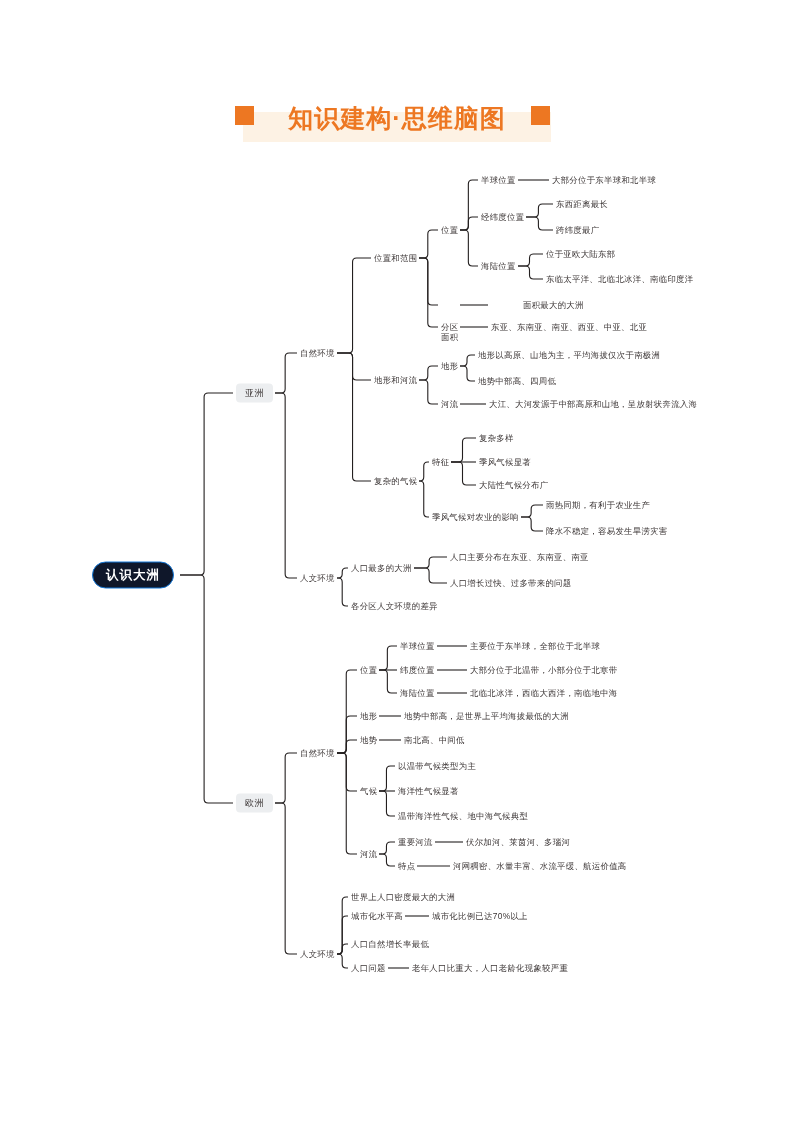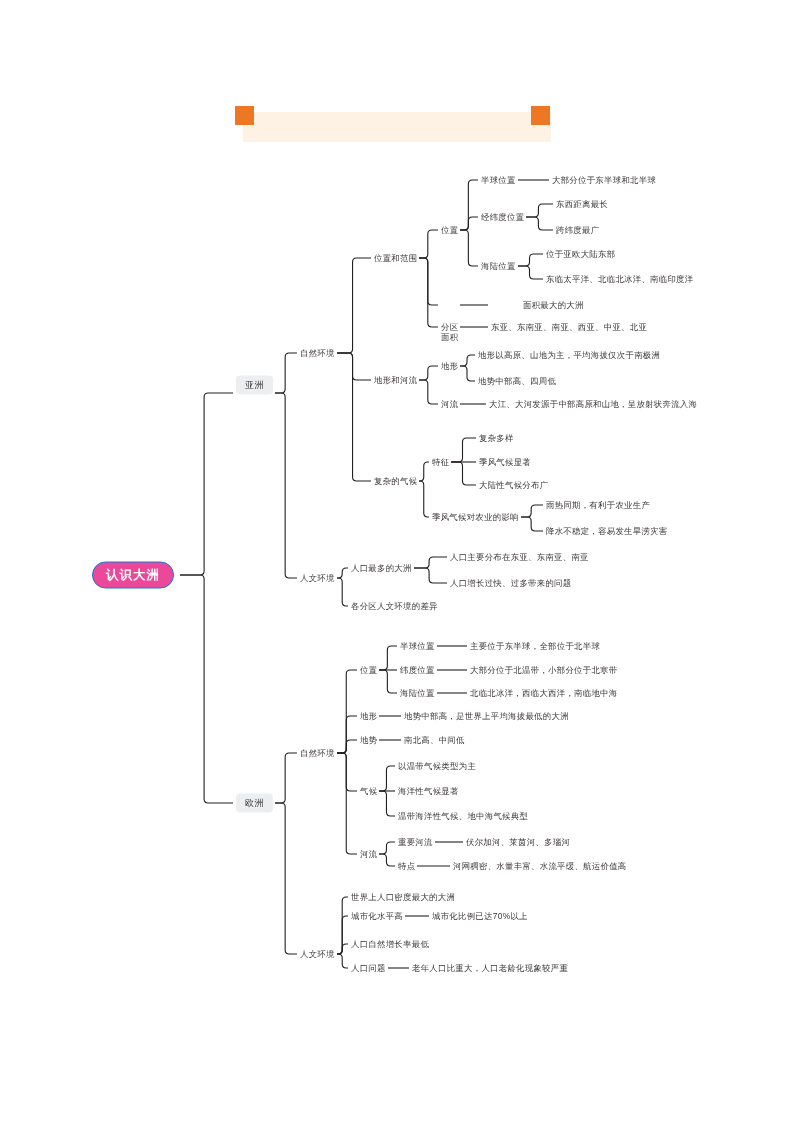--- a/index.html
+++ b/index.html
@@ -32,39 +32,40 @@
   
   #links{position:absolute;left:0;top:0;width:794px;height:1123px;}
 
   
   .node{
     position:absolute;white-space:nowrap;
     font-size:8.4px;color:#3b3535;line-height:11px;
     transform:translateY(-50%);
   }
   .node.root{
-    background:#ec4899;color:#ffffff;border-radius:16px;
+    background:#0f172a;color:#ffffff;border-radius:16px;
     font-size:12.5px;font-weight:bold;padding:7px 13px;
     letter-spacing:1px;border:1px solid #1478d8;
   }
   .node.cat{
     background:#eceef0;color:#3b3535;border-radius:4px;
     font-size:9px;padding:4px 9px;letter-spacing:.5px;
   }
   .node.lbl{letter-spacing:.3px;}
 </style>
 </head>
 <body>
 
 <div id="page">
 
   <div class="title-wrap">
     <div class="title-band"></div>
     <div class="title-sq left"></div>
     <div class="title-sq right"></div>
+    <div class="title-text">知识建构·思维脑图</div>
   </div>
 
   <svg id="links" viewBox="0 0 794 1123" xmlns="http://www.w3.org/2000/svg">
       <path d="M180 575 L200.1 575 Q204.1 575 204.1 571 L204.1 397 Q204.1 393 208.1 393 L233 393" stroke="#231f1f" stroke-width="1.1" fill="none"></path>
       <path d="M180 575 L200.1 575 Q204.1 575 204.1 579 L204.1 799 Q204.1 803 208.1 803 L233 803" stroke="#231f1f" stroke-width="1.1" fill="none"></path>
       <path d="M275 393 L281.15 393 Q285.15 393 285.15 389 L285.15 357 Q285.15 353 289.15 353 L297 353" stroke="#231f1f" stroke-width="1.1" fill="none"></path>
       <path d="M275 393 L281.15 393 Q285.15 393 285.15 397 L285.15 574 Q285.15 578 289.15 578 L297 578" stroke="#231f1f" stroke-width="1.1" fill="none"></path>
       <path d="M337 353 L348.55 353 Q352.55 353 352.55 349 L352.55 262 Q352.55 258 356.55 258 L371 258" stroke="#231f1f" stroke-width="1.1" fill="none"></path>
       <path d="M337 353 L348.55 353 Q352.55 353 352.55 357 L352.55 376 Q352.55 380 356.55 380 L371 380" stroke="#231f1f" stroke-width="1.1" fill="none"></path>
       <path d="M337 353 L348.55 353 Q352.55 353 352.55 357 L352.55 477 Q352.55 481 356.55 481 L371 481" stroke="#231f1f" stroke-width="1.1" fill="none"></path>
@@ -122,21 +123,21 @@
       <path d="M337 954 L338.2 954 Q342.2 954 342.2 950 L342.2 901 Q342.2 897 346.2 897 L348 897" stroke="#231f1f" stroke-width="1.1" fill="none"></path>
       <path d="M337 954 L338.2 954 Q342.2 954 342.2 950 L342.2 920 Q342.2 916 346.2 916 L348 916" stroke="#231f1f" stroke-width="1.1" fill="none"></path>
       <path d="M337 954 L338.2 954 Q342.2 954 342.2 950 L342.2 948 Q342.2 944 346.2 944 L348 944" stroke="#231f1f" stroke-width="1.1" fill="none"></path>
       <path d="M337 954 L338.2 954 Q342.2 954 342.2 958 L342.2 964 Q342.2 968 346.2 968 L348 968" stroke="#231f1f" stroke-width="1.1" fill="none"></path>
       <path d="M405 916 L429 916" stroke="#231f1f" stroke-width="1.1" fill="none"></path>
       <path d="M388 968 L409 968" stroke="#231f1f" stroke-width="1.1" fill="none"></path>
     </svg>
 
   <div id="nodes">
       <div class="node root" style="left: 92px; top: 575px;">认识大洲</div>
-      <div class="node cat" style="left: 236px; top: 385px;">亚洲</div>
+      <div class="node cat" style="left: 236px; top: 393px;">亚洲</div>
       <div class="node cat" style="left: 236px; top: 803px;">欧洲</div>
       <div class="node lbl" style="left: 300px; top: 353px;">自然环境</div>
       <div class="node lbl" style="left: 300px; top: 578px;">人文环境</div>
       <div class="node lbl" style="left: 374px; top: 258px;">位置和范围</div>
       <div class="node lbl" style="left: 374px; top: 380px;">地形和河流</div>
       <div class="node lbl" style="left: 374px; top: 481px;">复杂的气候</div>
       <div class="node lbl" style="left: 441px; top: 230px;">位置</div>
       <div class="node lbl" style="left: 441px; top: 305px; margin-top: 32px;">面积</div>
       <div class="node lbl" style="left: 441px; top: 327px;">分区</div>
       <div class="node lbl" style="left: 481px; top: 180px;">半球位置</div>

